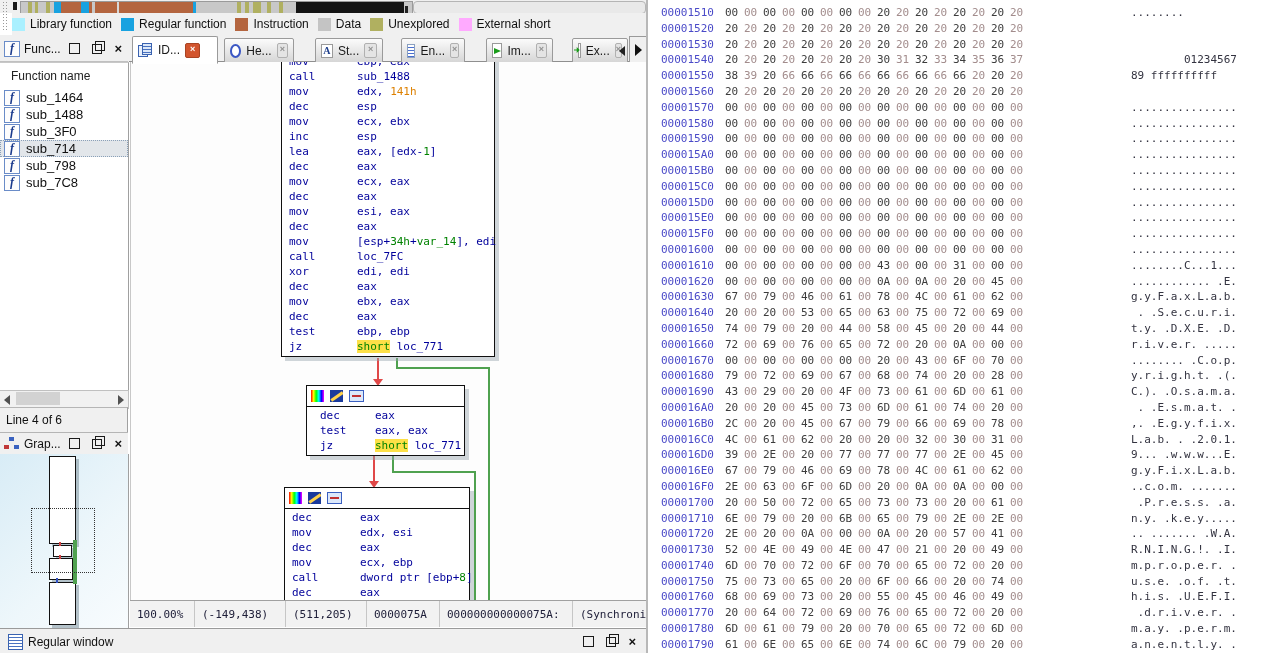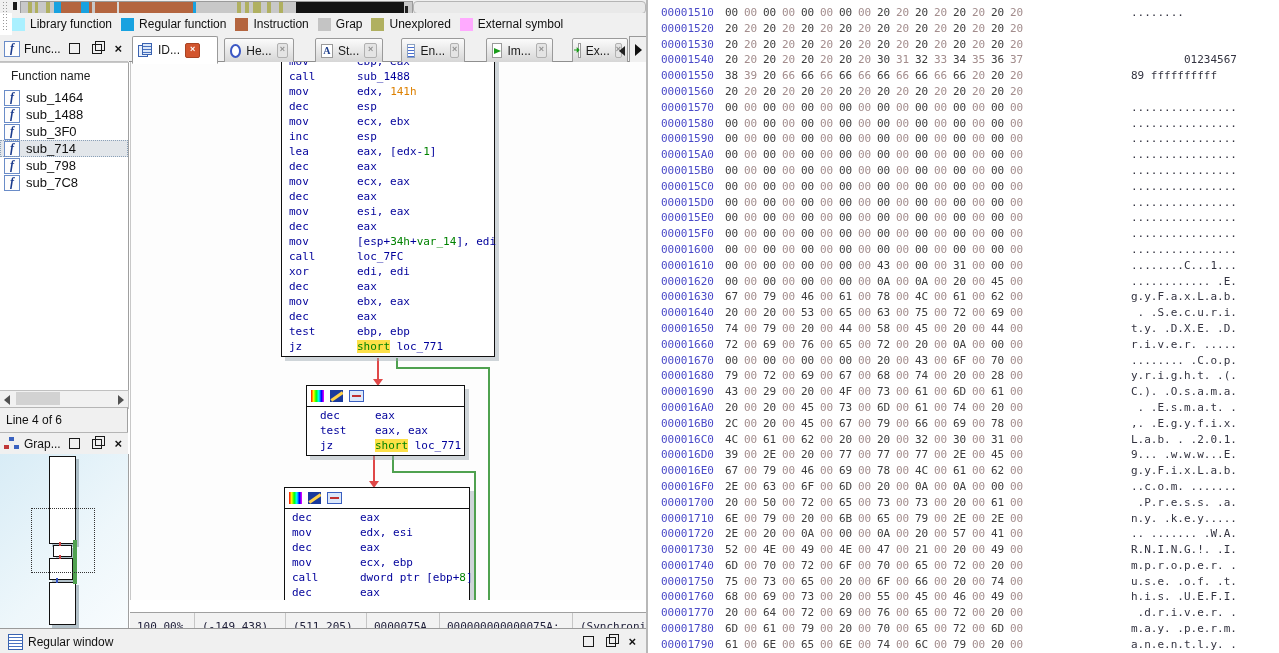--- a/index.html
+++ b/index.html
@@ -118,21 +118,21 @@
   .c-h{color:#008200;background:#fde047;}
   .edge{position:absolute;}
   .edge-red{background:#e04848;}
   .edge-green{background:#4fa14f;}
   .arrow-red{position:absolute;width:0;height:0;border-top:7px solid #e04848;
     border-left:5px solid transparent;border-right:5px solid transparent;}
 
   
   #graph-statusbar{position:absolute;left:130px;top:600px;width:516px;height:26px;background:#f2f2f2;
     border-top:1px solid #a0a0a0;display:flex;align-items:stretch;overflow:hidden;
-    font-family:"DejaVu Sans Mono",monospace;font-size:11px;color:#20203a;margin-top:12px;}
+    font-family:"DejaVu Sans Mono",monospace;font-size:11px;color:#20203a;}
   .gs-seg{border-right:1px solid #c6c6c6;display:flex;align-items:center;padding:0 7px;white-space:nowrap;}
 
   
   #output-bar{position:absolute;left:0;top:628px;width:646px;height:25px;background:#f0f0f0;
     border-top:1px solid #9a9a9a;}
   .out-ico{width:13px;height:14px;border:1px solid #3a62b0;
     background:#fff repeating-linear-gradient(180deg,transparent 0 2px,#4a72c0 2px 3px);display:inline-block;}
 
   
   #splitter{position:absolute;left:646px;top:0;width:2px;height:653px;background:#b8b8b8;}
@@ -196,29 +196,29 @@
       <div class="lg-item">
         <div class="lg-swatch" style="background: rgb(24, 162, 224);"></div>
         <div class="lg-label">Regular function</div>
       </div>
       <div class="lg-item">
         <div class="lg-swatch" style="background: rgb(180, 101, 63);"></div>
         <div class="lg-label">Instruction</div>
       </div>
       <div class="lg-item">
         <div class="lg-swatch" style="background: rgb(196, 196, 196);"></div>
-        <div class="lg-label">Grap</div>
+        <div class="lg-label">Data</div>
       </div>
       <div class="lg-item">
         <div class="lg-swatch" style="background: rgb(176, 176, 96);"></div>
         <div class="lg-label">Unexplored</div>
       </div>
       <div class="lg-item">
         <div class="lg-swatch" style="background: rgb(255, 170, 255);"></div>
-        <div class="lg-label">External symbol</div>
+        <div class="lg-label">External short</div>
       </div>
     </div>
 
   <div id="win-row"></div>
   <div id="tab-underline"></div>
   <div id="functions-titlebar">
     <span class="f-icon" style="position:absolute;left:4px;top:5px;">f</span>
     <span class="titlebar-label" style="position:absolute;left:24px;top:6px;">Func...</span>
     <span class="win-btns">
       <span class="ic-max"></span>

